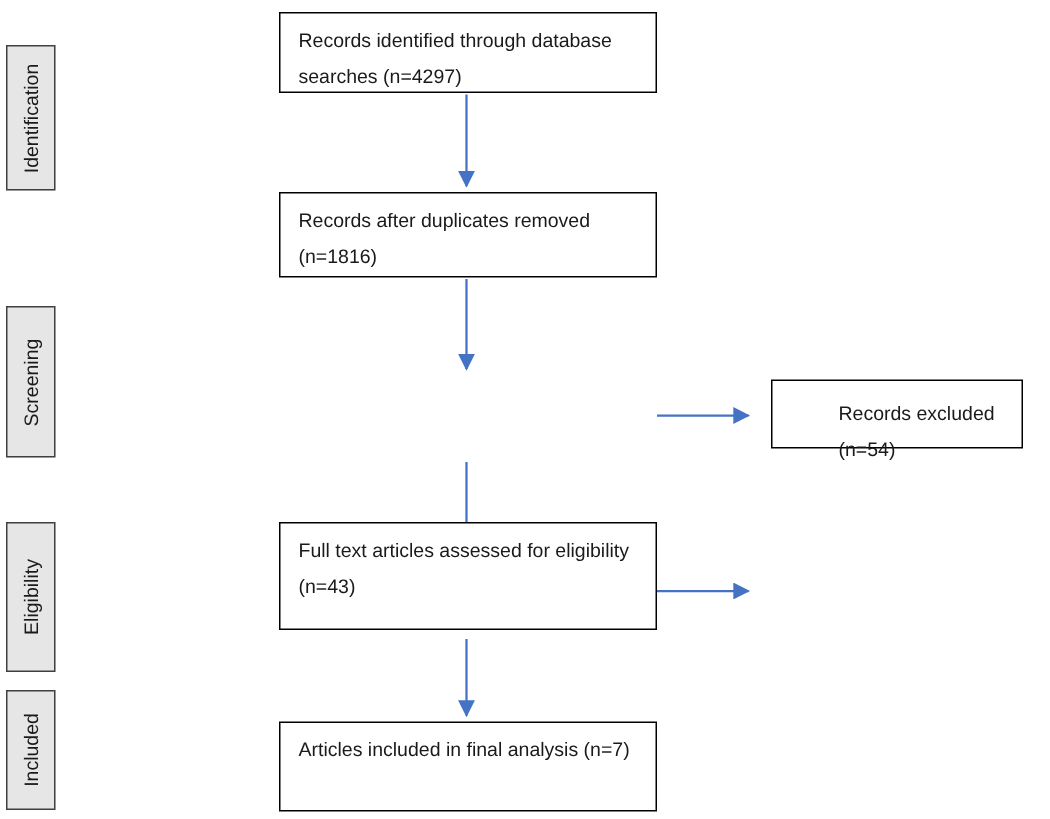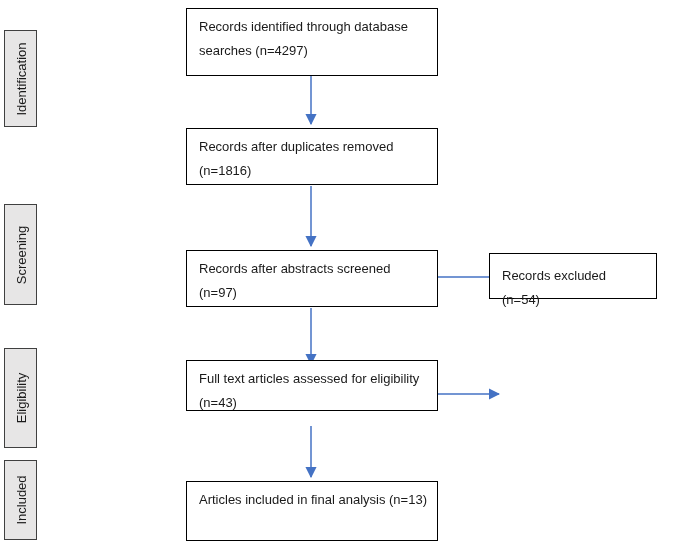--- a/index.html
+++ b/index.html
@@ -26,21 +26,21 @@
     fill: none;
   }
   .arrowhead-path { fill: var(--arrow, #4472C4); }
   .box {
     position: absolute;
     background: #ffffff;
     border: 1.5px solid var(--box-border, #000000);
     box-sizing: border-box;
   }
   .main-box { left: 186px; width: 252px; }
-  .side-box { left: 489px; width: 168px; }
+  .side-box { left: 514px; width: 168px; padding-left: 32px; }
   .box-text { display: block; padding: 6px 9px 0 12px; }
   .pad-mid .box-text { padding-top: 10px; }
   .stage {
     position: absolute;
     left: 4px;
     width: 33px;
     background: var(--stage-fill, #e7e6e6);
     border: 1px solid var(--stage-border, #404040);
     box-sizing: border-box;
   }
@@ -78,33 +78,30 @@
   <div class="stage" style="top:204px; height:101px">
     <span class="stage-text">Screening</span>
   </div>
   <div class="stage" style="top:348px; height:100px">
     <span class="stage-text">Eligibility</span>
   </div>
   <div class="stage" style="top:460px; height:80px">
     <span class="stage-text">Included</span>
   </div>
 
-  <div class="box main-box" style="top:8px; height:68px">
+  <div class="box main-box" style="top:8px; height:54px">
     <span class="box-text">Records identified through database searches (n=4297)</span>
   </div>
   <div class="box main-box" style="top:128px; height:57px">
     <span class="box-text">Records after duplicates removed (n=1816)</span>
   </div>
-  <div class="box main-box" style="top:250px; height:57px">
-    <span class="box-text">Records after abstracts screened (n=97)</span>
-  </div>
-  <div class="box main-box" style="top:360px; height:51px">
+  <div class="box main-box" style="top:348px; height:72px">
     <span class="box-text">Full text articles assessed for eligibility (n=43)</span>
   </div>
   <div class="box main-box" style="top:481px; height:60px">
-    <span class="box-text">Articles included in final analysis (n=13)</span>
+    <span class="box-text">Articles included in final analysis (n=7)</span>
   </div>
 
   <div class="box side-box pad-mid" style="top:253px; height:46px">
     <span class="box-text">Records excluded (n=54)</span>
   </div>
 
 </div>
 
 </body></html>

